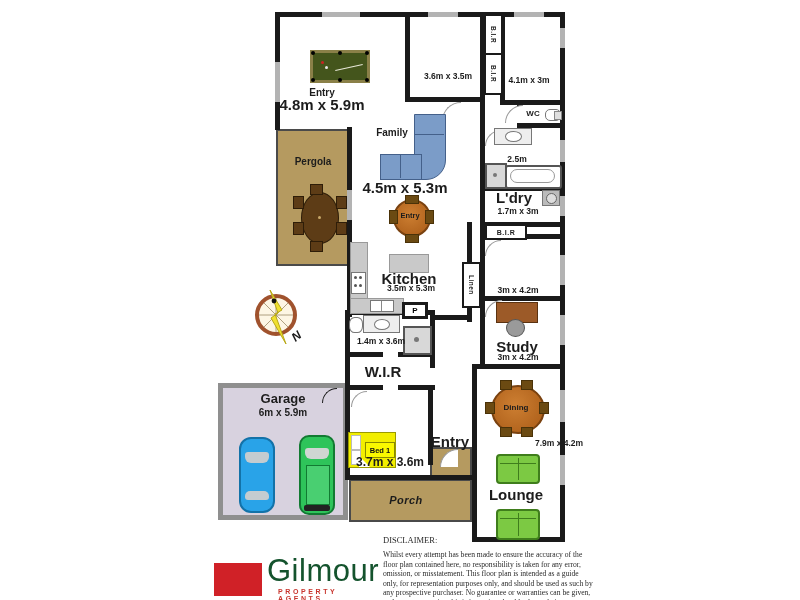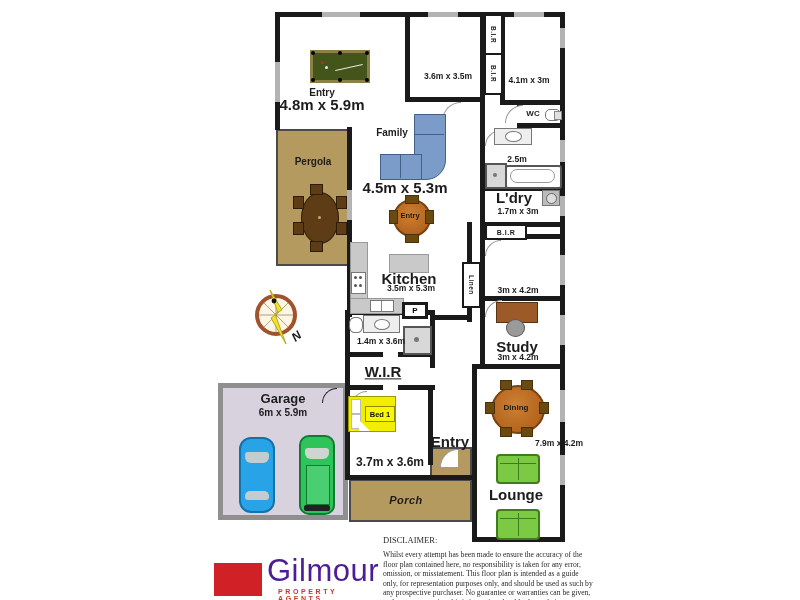--- a/index.html
+++ b/index.html
@@ -213,23 +213,23 @@
   <div class="fix" style="left:349px;top:317px;width:12px;height:14px;border-radius:40%;"></div>
   <div class="fix" style="left:363px;top:315px;width:35px;height:16px;background:#eee;">
     <div class="abs" style="left:10px;top:3px;width:14px;height:9px;border:1px solid #777;border-radius:50%;background:#fff;"></div>
   </div>
   <div class="fix" style="left:403px;top:326px;width:25px;height:25px;border:2px solid #555;background:#d8d8d8;">
     <div class="abs" style="left:9px;top:9px;width:5px;height:5px;background:#777;border-radius:50%;"></div>
   </div>
 
   <div class="lbl" style="left:381px;top:342px;font-size:8.5px;">1.4m x 3.6m</div>
 
-  <div class="lbl" style="left:383px;top:372px;text-decoration:underline;">W.I.R</div>
-
-  <div class="bed" style="left:348px;top:396px;width:46px;height:34px;">
+  <div class="lbl" style="left:383px;top:372px;">W.I.R</div>
+
+  <div class="bed" style="left:348px;top:432px;width:46px;height:34px;">
     <div class="pillow" style="left:2px;top:2px;width:8px;height:13px;"></div>
     <div class="pillow" style="left:2px;bottom:2px;width:8px;height:13px;"></div>
     <div class="abs" style="left:10px;bottom:0;width:0;height:0;border-bottom:11px solid #fff;border-right:11px solid transparent;"></div>
     <div class="bedtag" style="left:16px;top:9px;width:28px;height:14px;">
         <span>Bed 1</span>
       </div>
   </div>
   <div class="lbl" style="left:390px;top:463px;font-size:12px;">3.7m x 3.6m</div>
 
   <div class="lbl" style="left:450px;top:442px;">Entry</div>
@@ -277,17 +277,17 @@
   <div class="lbl" style="left:392px;top:133px;font-size:10px;">Family</div>
   <div class="lbl" style="left:405px;top:188px;">4.5m x 5.3m</div>
   <div class="lbl" style="left:283px;top:399px;font-size:13px;">Garage</div>
   <div class="lbl" style="left:283px;top:413px;font-size:10px;">6m x 5.9m</div>
 
   <div class="abs footer-serif" style="left:383px;top:535px;font-size:8.5px;">DISCLAIMER:</div>
   <div class="abs footer-serif" style="left:383px;top:550px;width:212px;font-size:7.6px;line-height:1.26;">Whilst every attempt has been made to ensure the accuracy of the floor plan contained here, no responsibility is taken for any error, omission, or misstatement. This floor plan is intended as a guide only, for representation purposes only, and should be used as such by any prospective purchaser. No guarantee or warranties can be given, and any person using this information should rely on their own enquiries.</div>
 
   <div class="abs" style="left:214px;top:556px;width:170px;height:44px;">
     <div class="abs" style="left:0;top:7px;width:48px;height:33px;background:#d02127;"></div>
-    <div class="abs" style="left:53px;top:-3px;font-size:31px;color:#4c1d95;letter-spacing:.5px;">Gilmour</div>
+    <div class="abs" style="left:53px;top:-3px;font-size:31px;color:#14532d;letter-spacing:.5px;">Gilmour</div>
     <div class="abs" style="left:64px;top:32px;font-size:7px;color:#c8362e;letter-spacing:2.6px;font-weight:bold;">PROPERTY AGENTS</div>
   </div>
 
 </div>
 
 </body></html>

